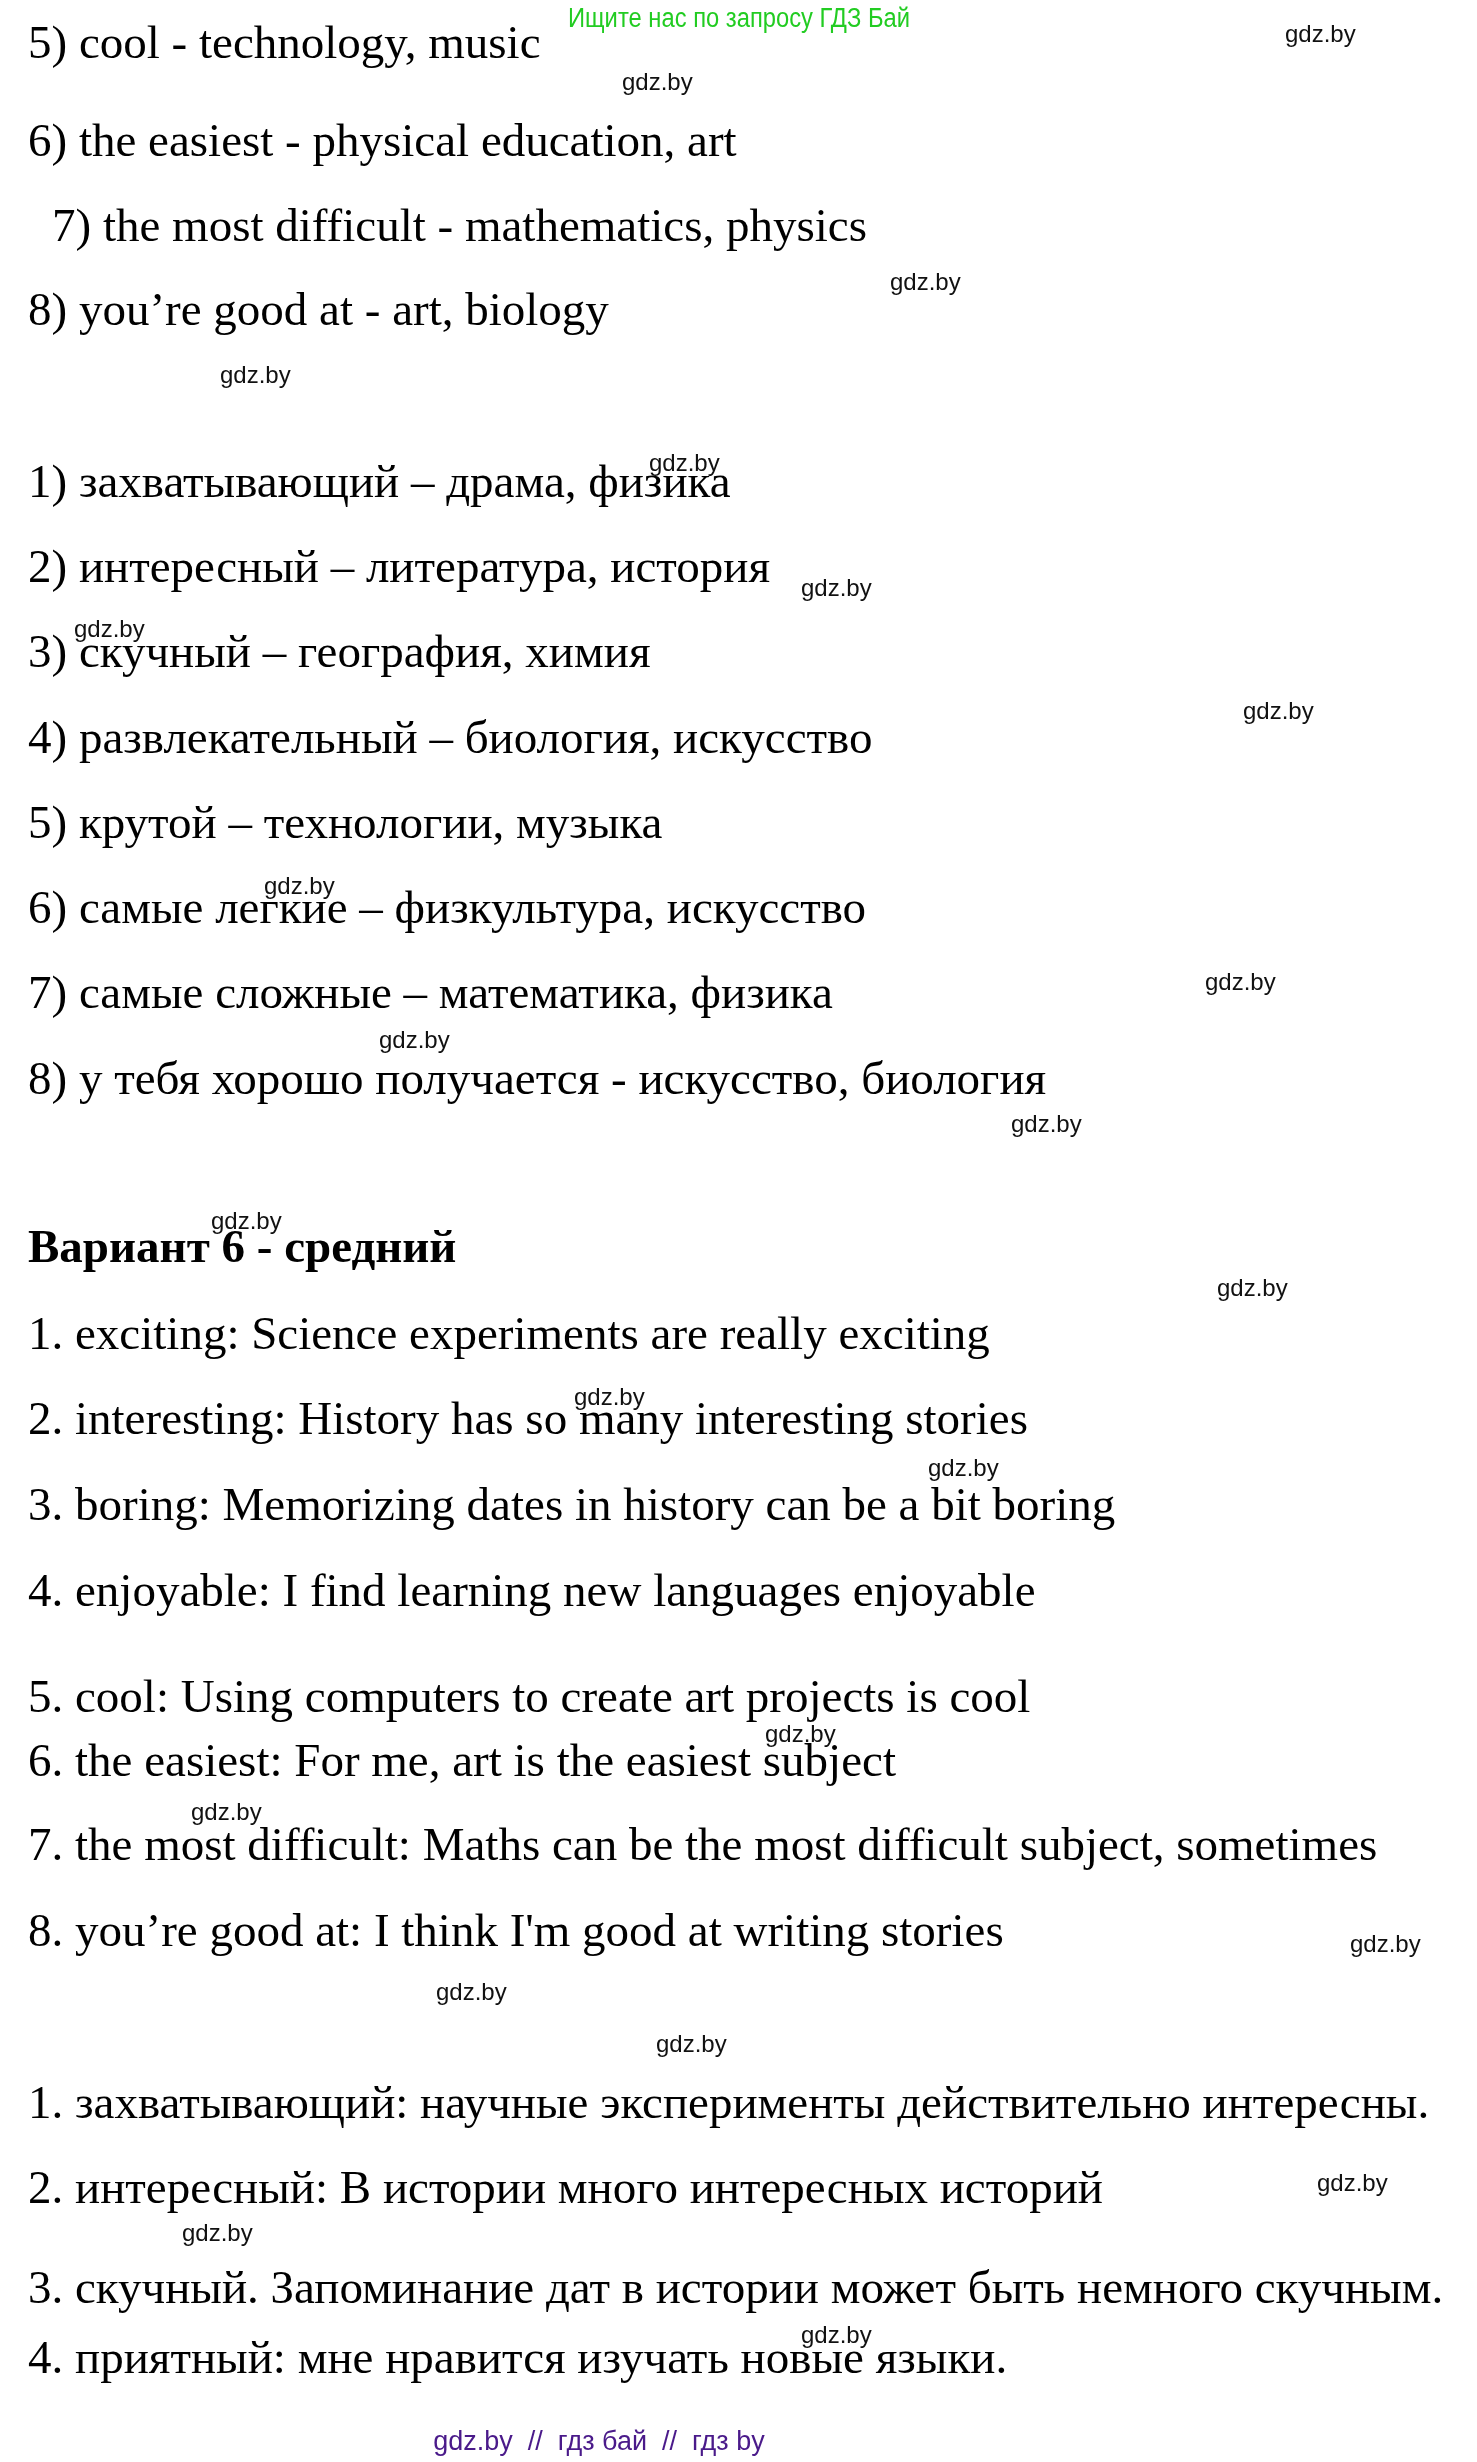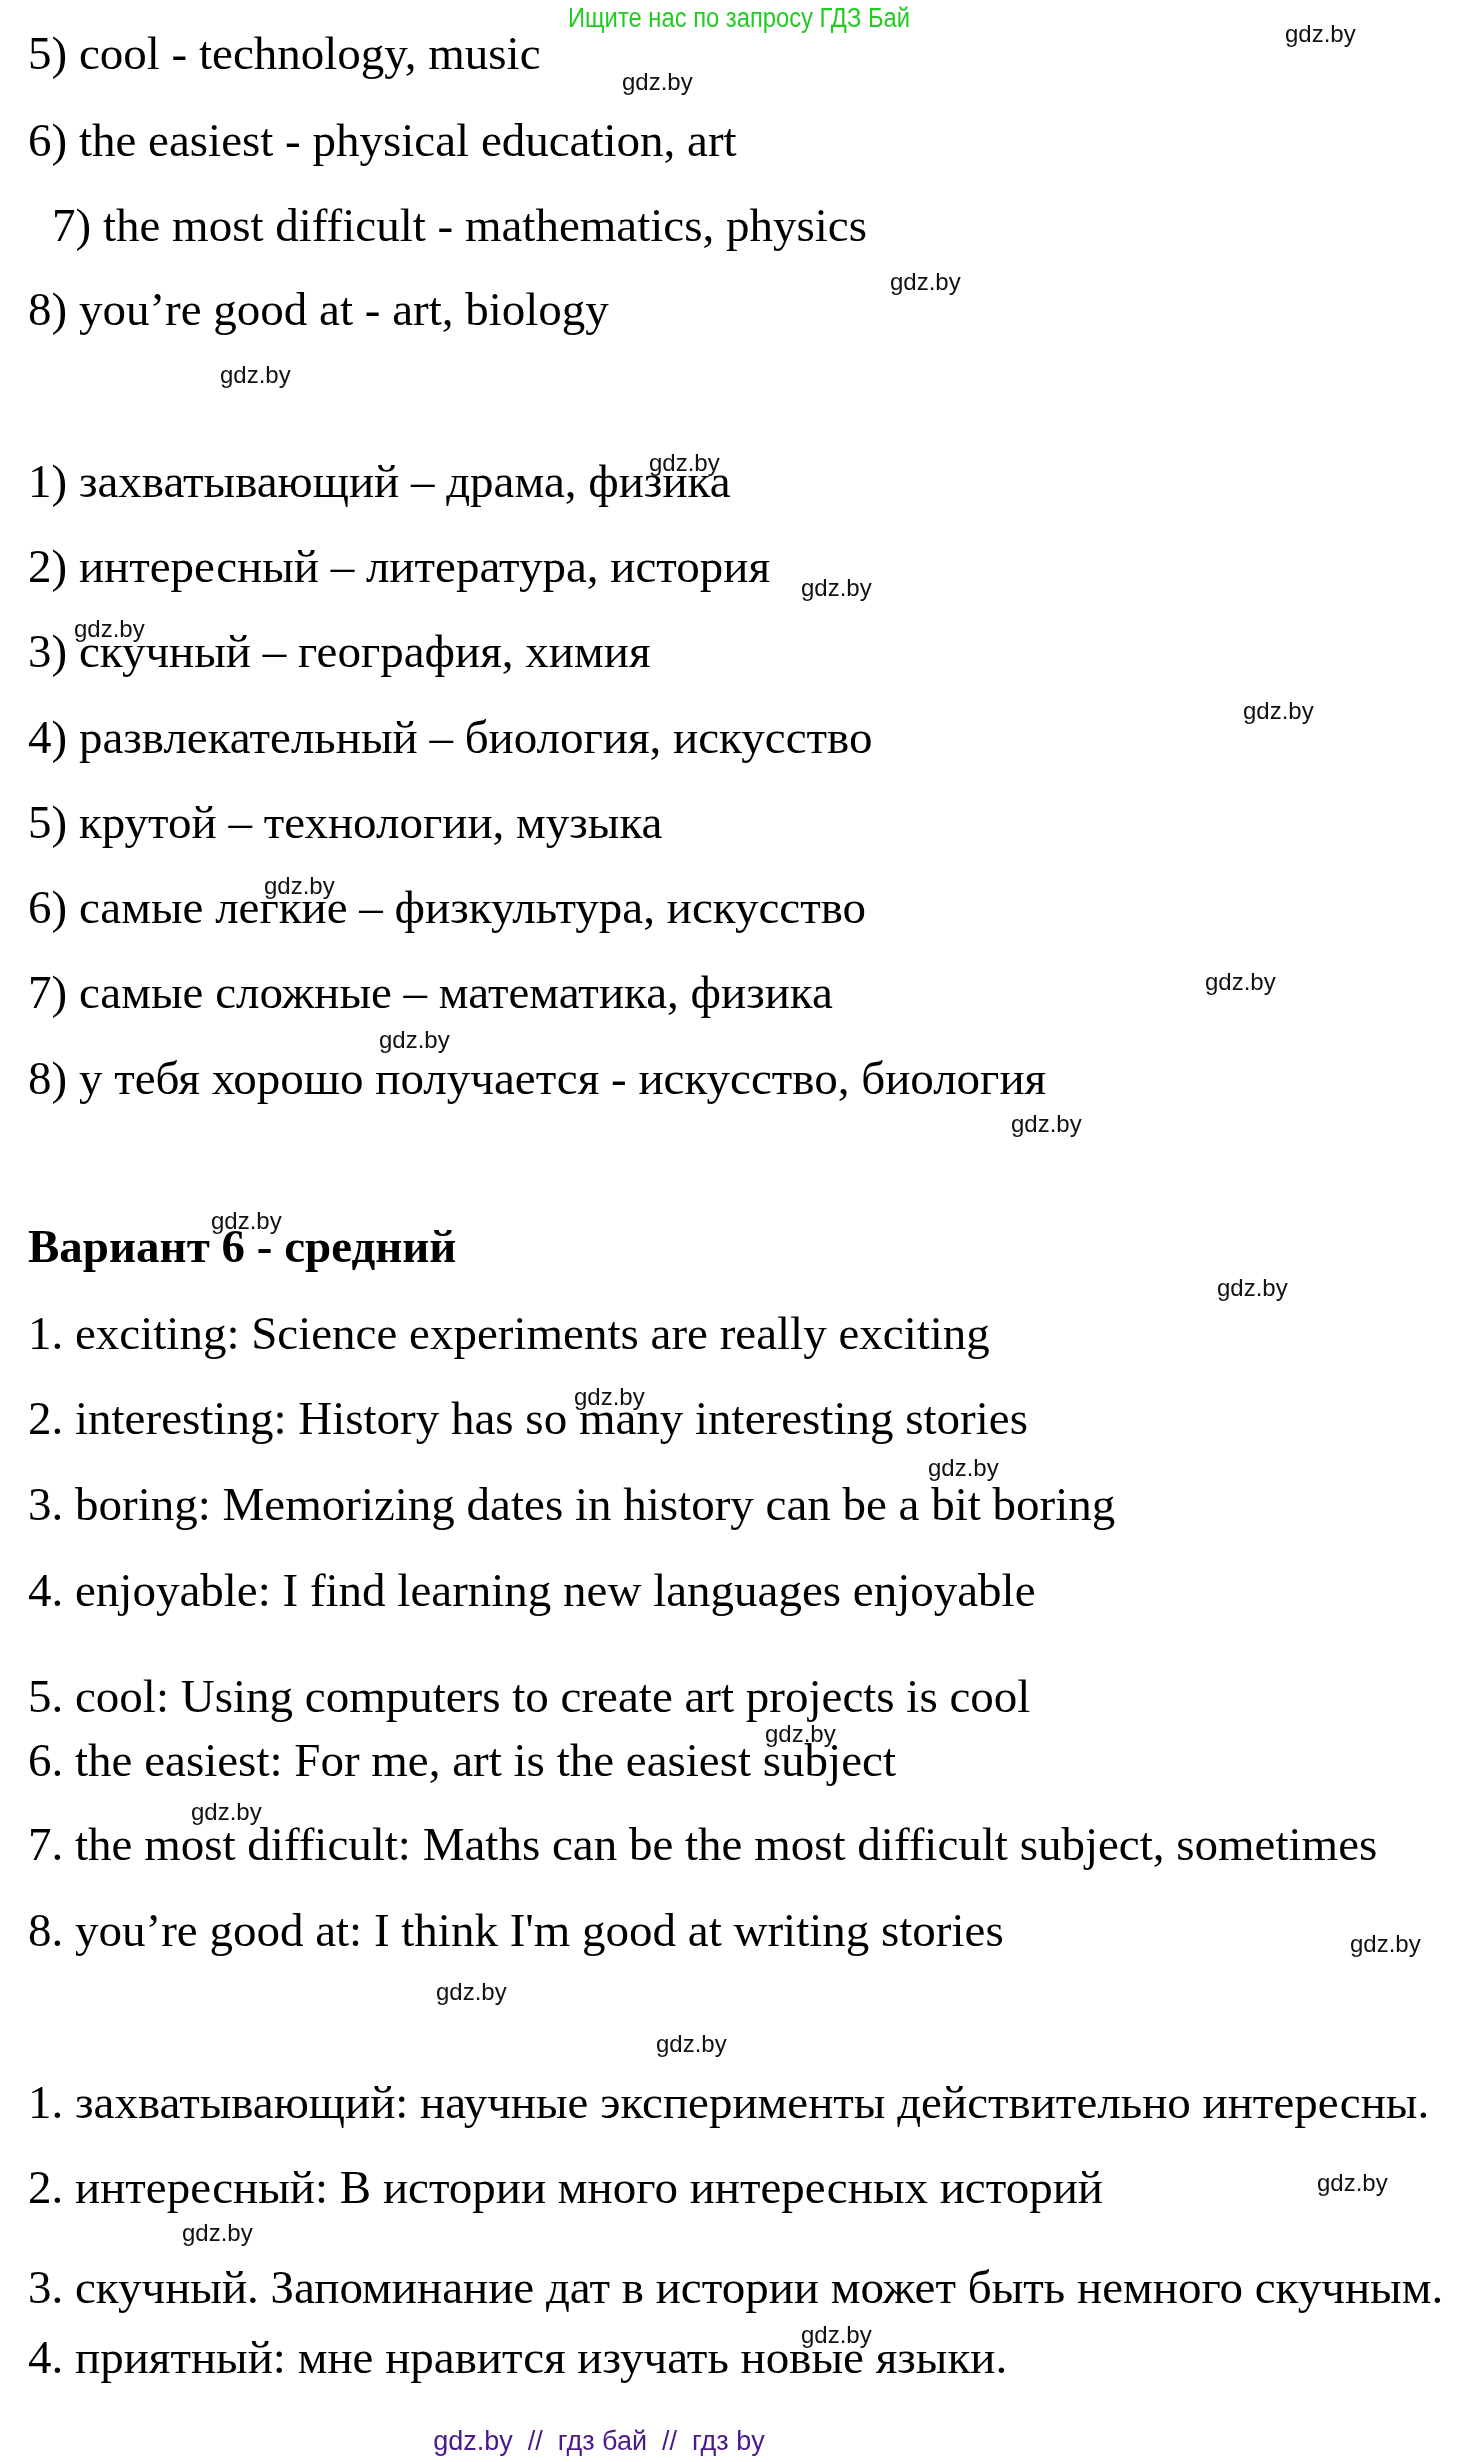--- a/index.html
+++ b/index.html
@@ -12,21 +12,21 @@
   .wm { position:absolute; font-family:"Liberation Sans", sans-serif; font-size:24px; line-height:27px; color:#111; white-space:nowrap; }
   .ftr { position:absolute; top:2424px; left:0; width:1198px; text-align:center;
          font-family:"Liberation Sans", sans-serif; font-size:27px; line-height:35px; color:#4a1a8a; white-space:pre; }
 </style>
 </head>
 <body>
 
 <div class="hdr">Ищите нас по запросу ГДЗ Бай</div>
 
 <div id="content">
-  <div class="line" style="top: 25px;">5) cool - technology, music</div>
+  <div class="line" style="top: 14px;">5) cool - technology, music</div>
   <div class="line" style="top: 112px;">6) the easiest - physical education, art</div>
   <div class="line" style="top: 197px; margin-left: 24px;">7) the most difficult - mathematics, physics</div>
   <div class="line" style="top: 281px;">8) you’re good at - art, biology</div>
   <div class="line" style="top: 453px;">1) захватывающий – драма, физика</div>
   <div class="line" style="top: 538px;">2) интересный – литература, история</div>
   <div class="line" style="top: 623px;">3) скучный – география, химия</div>
   <div class="line" style="top: 709px;">4) развлекательный – биология, искусство</div>
   <div class="line" style="top: 794px;">5) крутой – технологии, музыка</div>
   <div class="line" style="top: 879px;">6) самые легкие – физкультура, искусство</div>
   <div class="line" style="top: 964px;">7) самые сложные – математика, физика</div>

